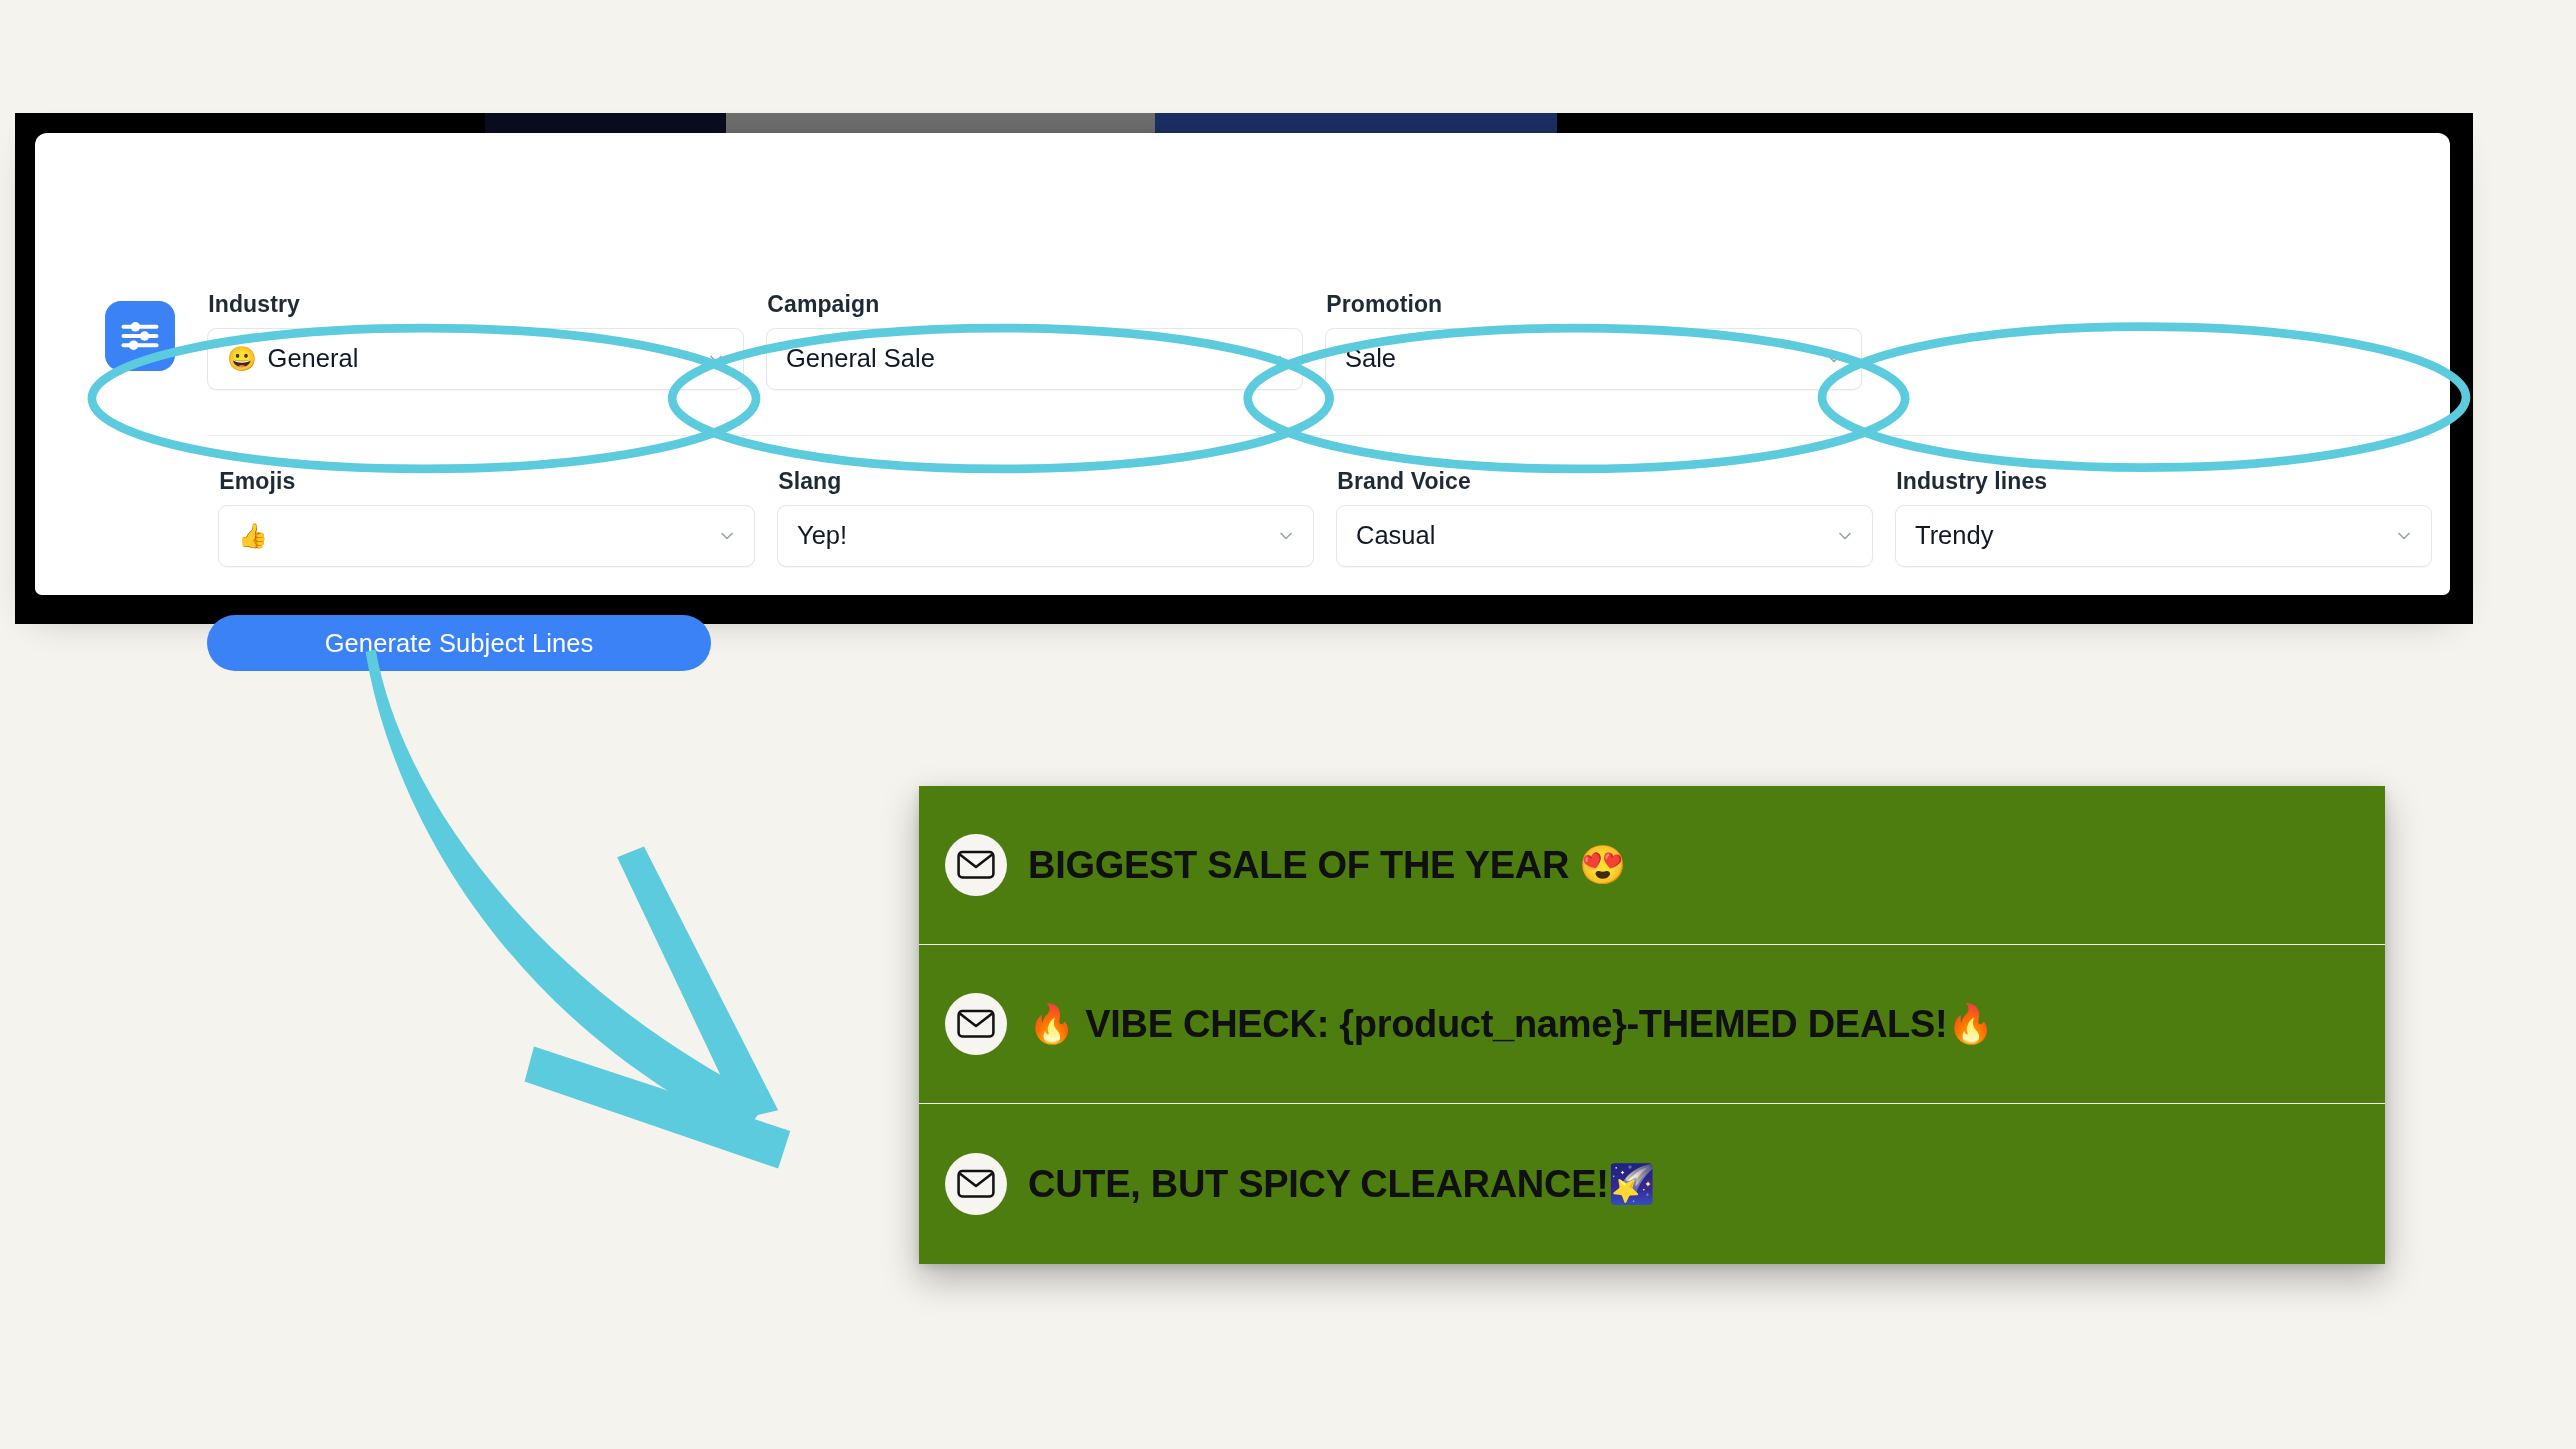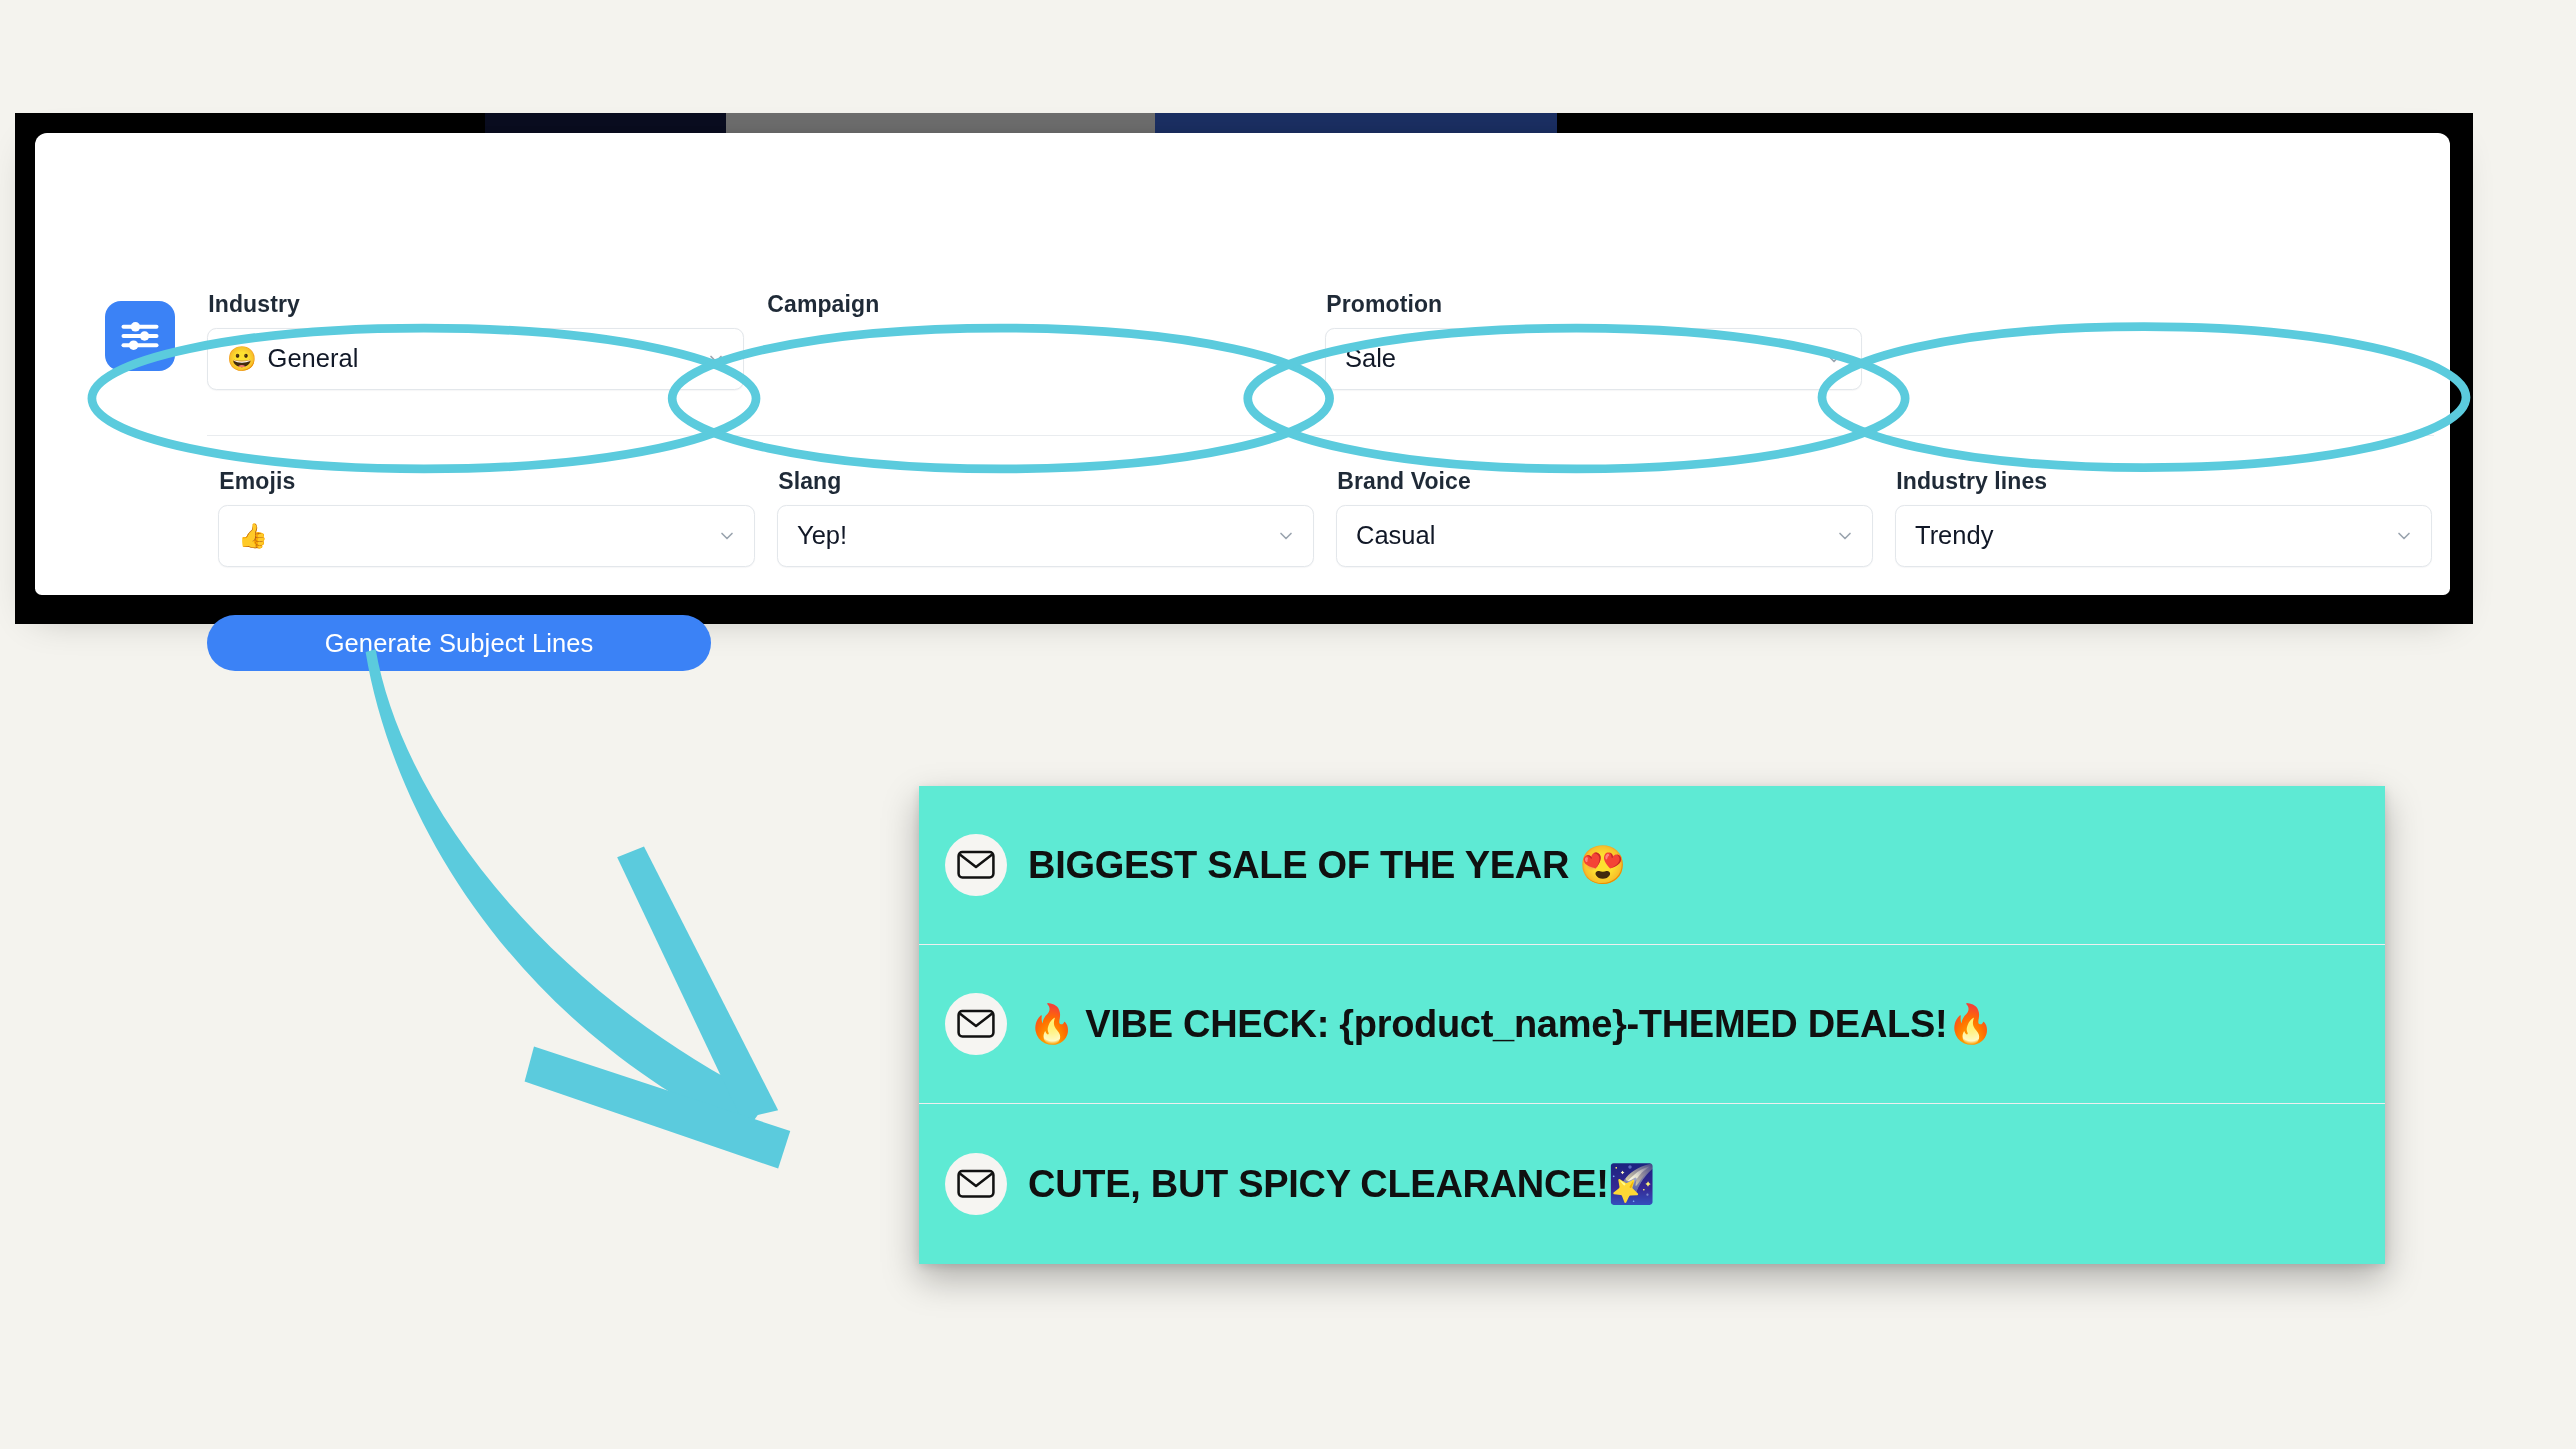--- a/index.html
+++ b/index.html
@@ -144,21 +144,21 @@
     letter-spacing: 0.1px;
   }
 
   
   .results-card {
     position: absolute;
     left: 919px;
     top: 786px;
     width: 1466px;
     height: 478px;
-    background: #5eead4;
+    background: #4d7c0f;
     box-shadow: 0 14.8px 34px rgba(0,0,0,0.28), 0 2.7px 9.4px rgba(0,0,0,0.12);
     z-index: 3;
   }
   .result-row {
     height: 159px;
     display: flex;
     align-items: center;
     padding-left: 25.5px;
     box-sizing: border-box;
     border-bottom: 1.3px solid #efefef;
@@ -233,20 +233,30 @@
           <span class="chev">
             <svg viewBox="0 0 24 24" fill="none" stroke="#9aa4ae" stroke-width="2" stroke-linecap="round" stroke-linejoin="round">
                 <polyline points="6 9 12 15 18 9"></polyline>
               </svg>
           </span>
         </div>
       </div>
 
       <div class="field">
         <div class="field-label">Campaign</div>
+        <div class="select-box">
+          <div class="select-value">
+            <span>General Sale</span>
+          </div>
+          <span class="chev">
+            <svg viewBox="0 0 24 24" fill="none" stroke="#9aa4ae" stroke-width="2" stroke-linecap="round" stroke-linejoin="round">
+                <polyline points="6 9 12 15 18 9"></polyline>
+              </svg>
+          </span>
+        </div>
       </div>
 
       <div class="field">
         <div class="field-label">Promotion</div>
         <div class="select-box">
           <div class="select-value">
             <span>Sale</span>
           </div>
           <span class="chev">
             <svg viewBox="0 0 24 24" fill="none" stroke="#9aa4ae" stroke-width="2" stroke-linecap="round" stroke-linejoin="round">

